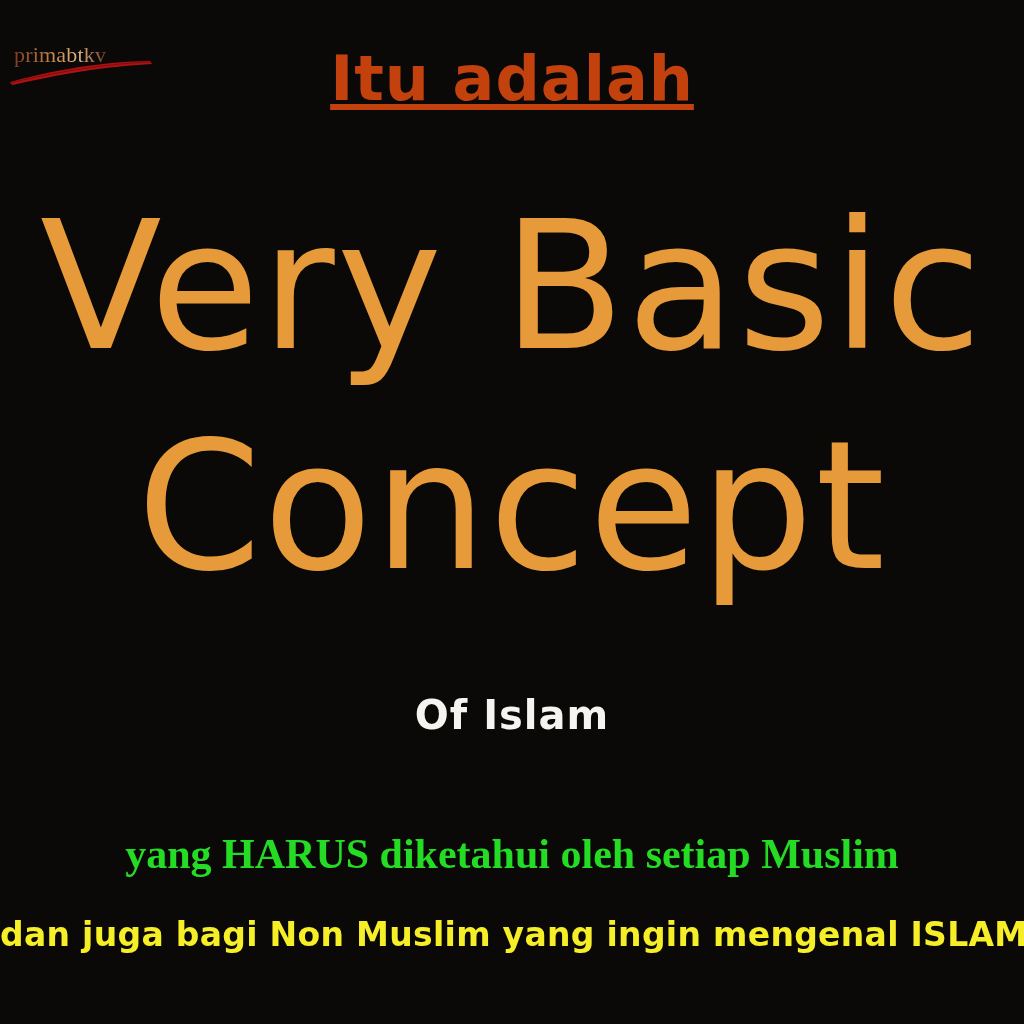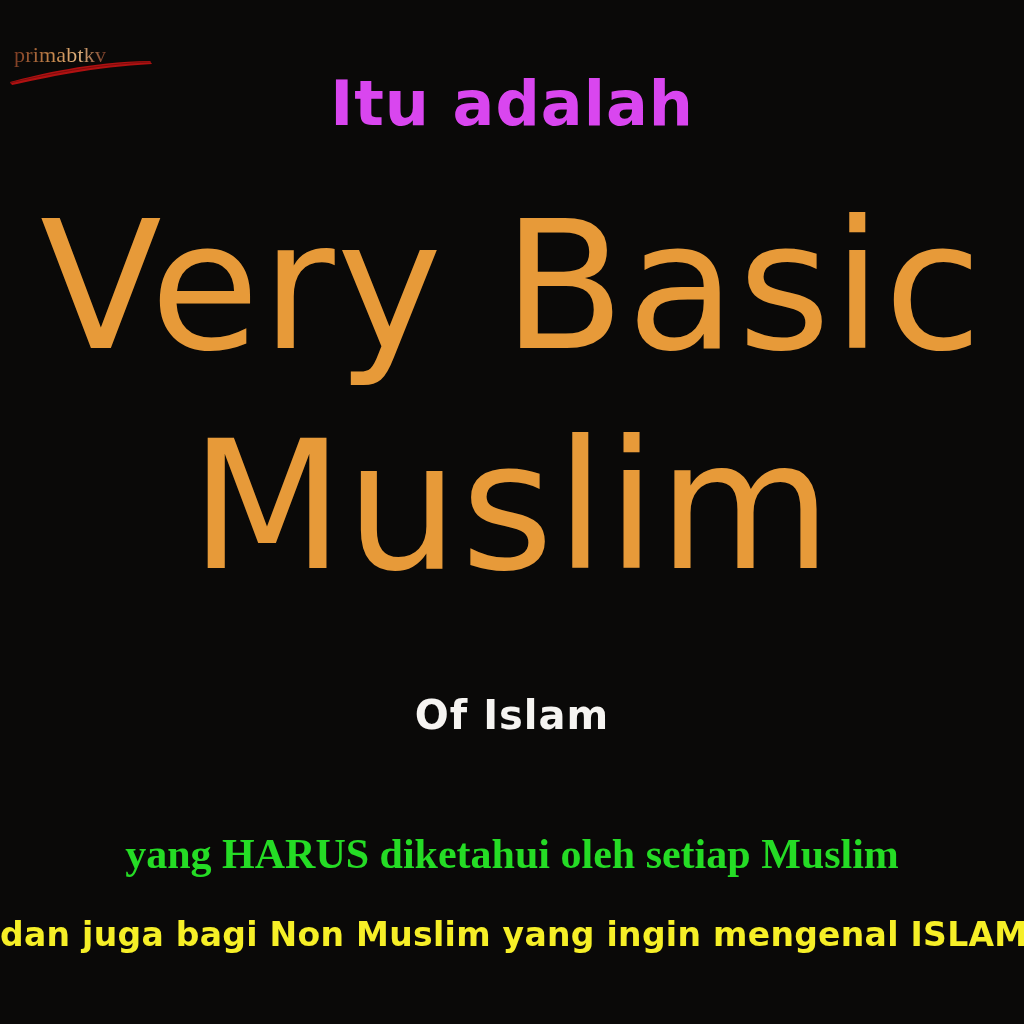--- a/index.html
+++ b/index.html
@@ -53,27 +53,28 @@
   
   .line {
     position: absolute;
     left: 0;
     width: 100%;
     text-align: center;
     white-space: nowrap;
   }
 
   .kicker {
-    top: 73px;
-    color: #d946ef;
+    top: 48px;
+    color: #c2410c;
     font-size: 62px;
     font-weight: bold;
     font-family: "DejaVu Sans", sans-serif;
     letter-spacing: 1px;
     line-height: 1;
+    text-decoration: underline;
   }
 
   .headline {
     color: #e79a39;
     font-family: "DejaVu Sans", sans-serif;
     font-weight: normal;
     line-height: 0.98;
     letter-spacing: 2px;
   }
   .headline-1 {
@@ -125,21 +126,21 @@
     <svg class="watermark-swoosh" viewBox="0 0 150 34">
       <path d="M0 30 C 30 22, 80 10, 140 9 L 142 12 C 84 15, 34 26, 2 33 Z" fill="#b01111"></path>
       <path d="M0 31 C 34 23, 86 12, 141 10" stroke="#7d0d0d" stroke-width="1" fill="none"></path>
     </svg>
   </div>
 
   <div class="line kicker">Itu adalah</div>
 
   <div class="line headline headline-1">Very Basic</div>
 
-  <div class="line headline headline-2">Muslim</div>
+  <div class="line headline headline-2">Concept</div>
 
   <div class="line subhead">Of Islam</div>
 
   <div class="line note-green">yang HARUS diketahui oleh setiap Muslim</div>
 
   <div class="line note-yellow">dan juga bagi Non Muslim yang ingin mengenal ISLAM</div>
 
 </div>
 
 </body></html>

